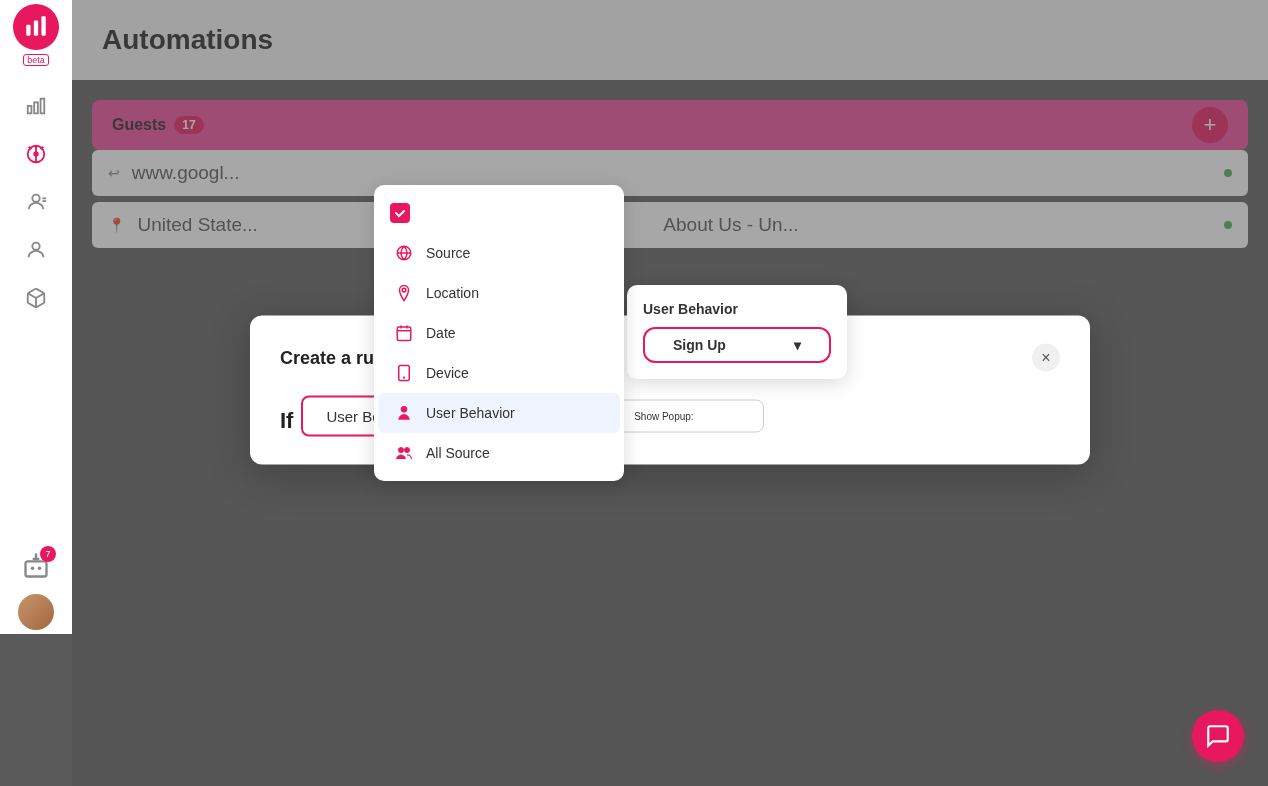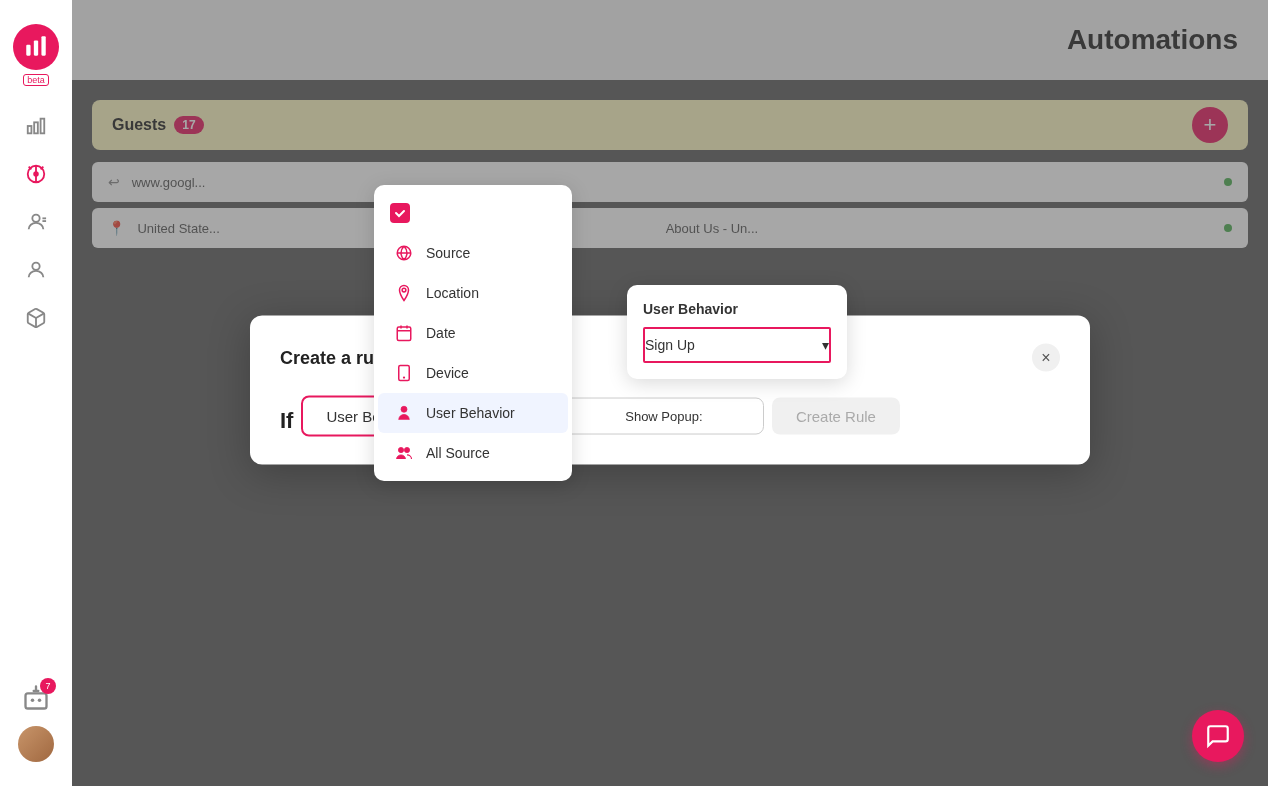--- a/index.html
+++ b/index.html
@@ -2,25 +2,25 @@
 <html><head>
   <meta charset="utf-8">
   <style>
     * { box-sizing: border-box; margin: 0; padding: 0; }
     body { font-family: -apple-system, BlinkMacSystemFont, 'Segoe UI', sans-serif; background: #5a5a5a; width: 1268px; height: 786px; overflow: hidden; display: flex; }
 
     
     .sidebar {
       width: 72px;
       background: #fff;
-      height: 786px;
+      height: 634px;
       display: flex;
       flex-direction: column;
       align-items: center;
-      padding: 24px 0;
+      padding: 4px 0;
       z-index: 10;
       flex-shrink: 0;
     }
     .sidebar-logo {
       width: 46px;
       height: 46px;
       background: #e8185e;
       border-radius: 50%;
       display: flex;
       align-items: center;
@@ -104,45 +104,43 @@
 
     
     .page-header {
       position: absolute;
       top: 0; left: 0; right: 0;
       padding: 20px 30px;
       background: #f5f5f5;
       height: 80px;
       display: flex;
       align-items: center;
-      justify-content: flex-end;
     }
     .page-title {
       font-size: 28px;
       font-weight: 700;
       color: #222;
     }
 
     
     .content-panel {
       position: absolute;
       top: 80px;
       left: 0; right: 0; bottom: 0;
       background: #5d5d5d;
       padding: 20px;
     }
 
     
     .guests-card {
-      background: #fef9c3;
+      background: #ec4899;
       border-radius: 8px;
       padding: 16px 20px;
       display: flex;
       align-items: center;
-      margin-bottom: 12px;
       position: relative;
     }
     .guests-title { font-size: 16px; font-weight: 600; color: #222; }
     .guests-count {
       display: inline-block;
       background: #e8185e;
       color: #fff;
       border-radius: 12px;
       padding: 2px 8px;
       font-size: 12px;
@@ -168,21 +166,21 @@
     .table-row {
       background: #fff;
       border-radius: 6px;
       padding: 12px 16px;
       margin-bottom: 6px;
       display: flex;
       align-items: center;
       gap: 12px;
     }
     .row-icon { color: #888; font-size: 14px; }
-    .row-text { font-size: 13px; color: #555; }
+    .row-text { font-size: 19px; color: #555; }
     .row-dot {
       width: 8px;
       height: 8px;
       border-radius: 50%;
       background: #4caf50;
       margin-left: auto;
     }
 
     
     .chevron-btn {
@@ -253,21 +251,21 @@
       color: #333;
       cursor: pointer;
       min-width: 200px;
       text-align: center;
     }
     .show-popup-btn {
       background: #fff;
       border: 1.5px solid #ccc;
       border-radius: 8px;
       padding: 10px 20px;
-      font-size: 13px;
+      font-size: 10px;
       color: #333;
       cursor: pointer;
       min-width: 200px;
       text-align: center;
     }
     .create-rule-btn {
       background: #f0f0f0;
       border: none;
       border-radius: 8px;
       padding: 10px 24px;
@@ -279,21 +277,21 @@
 
     
     .dropdown-menu {
       position: absolute;
       top: 185px;
       left: 302px;
       background: #fff;
       border-radius: 10px;
       box-shadow: 0 4px 20px rgba(0,0,0,0.15);
       z-index: 50;
-      width: 198px;
+      width: 250px;
       padding: 8px 0;
     }
     .dropdown-item {
       display: flex;
       align-items: center;
       gap: 12px;
       padding: 10px 16px;
       cursor: pointer;
       font-size: 14px;
       color: #333;
@@ -330,29 +328,30 @@
       background: #fff;
       border-radius: 10px;
       padding: 16px;
       box-shadow: 0 4px 20px rgba(0,0,0,0.15);
       z-index: 40;
       width: 220px;
     }
     .ub-title { font-size: 14px; font-weight: 600; color: #333; margin-bottom: 10px; }
     .ub-select {
       border: 2px solid #e8185e;
-      border-radius: 2px;
-      padding: 8px 0;
+      border-radius: 12px;
+      padding: 8px 28px;
       font-size: 14px;
       color: #333;
       width: 100%;
       display: flex;
       align-items: center;
       justify-content: space-between;
       cursor: pointer;
+      font-weight: bold;
     }
 
     
     .chat-fab {
       position: absolute;
       bottom: 24px;
       right: 24px;
       width: 52px;
       height: 52px;
       background: #e8185e;
@@ -468,21 +467,20 @@
   <div class="modal">
     <div class="modal-header">
       <span class="modal-title">Create a rule for leads</span>
       <div class="modal-close">×</div>
     </div>
     <div class="modal-body">
       <span class="if-label">If</span>
       <button class="condition-btn">User Behavior: Signup</button>
       <span class="then-label">then</span>
       <button class="show-popup-btn">Show Popup:</button>
-      <button class="create-rule-btn">Create Rule</button>
     </div>
   </div>
 
   <div class="dropdown-menu">
 
     <div class="checkbox-item">
       <div class="checkbox-box">
         <svg viewBox="0 0 12 12">
             <path d="M2 6l3 3 5-5" stroke="#fff" stroke-width="2" fill="none" stroke-linecap="round"></path>
           </svg>

